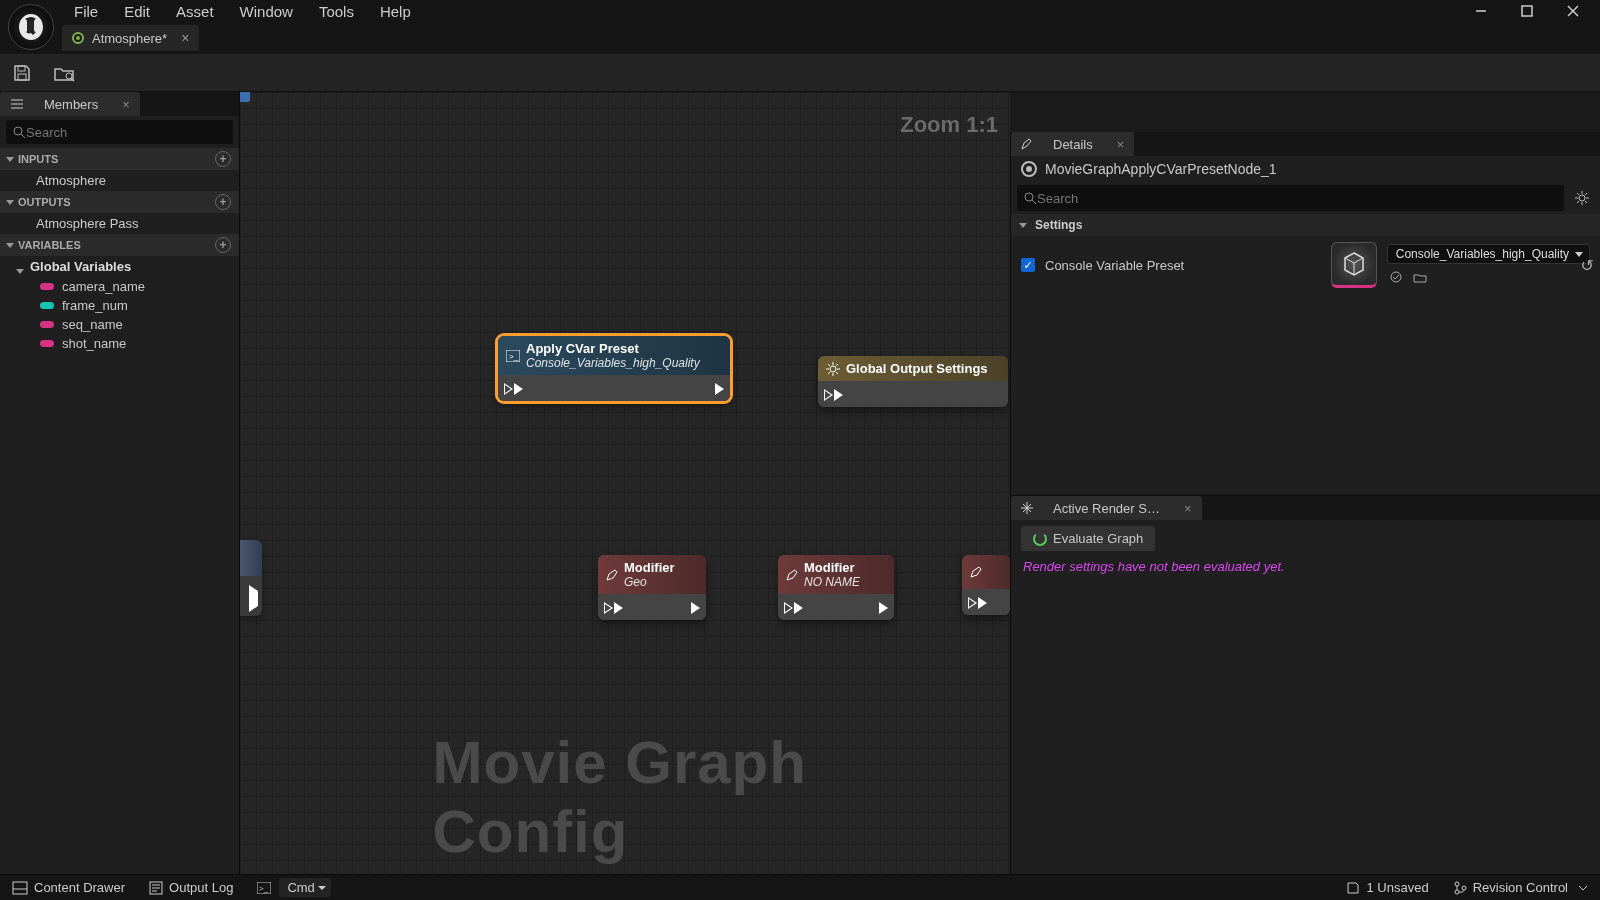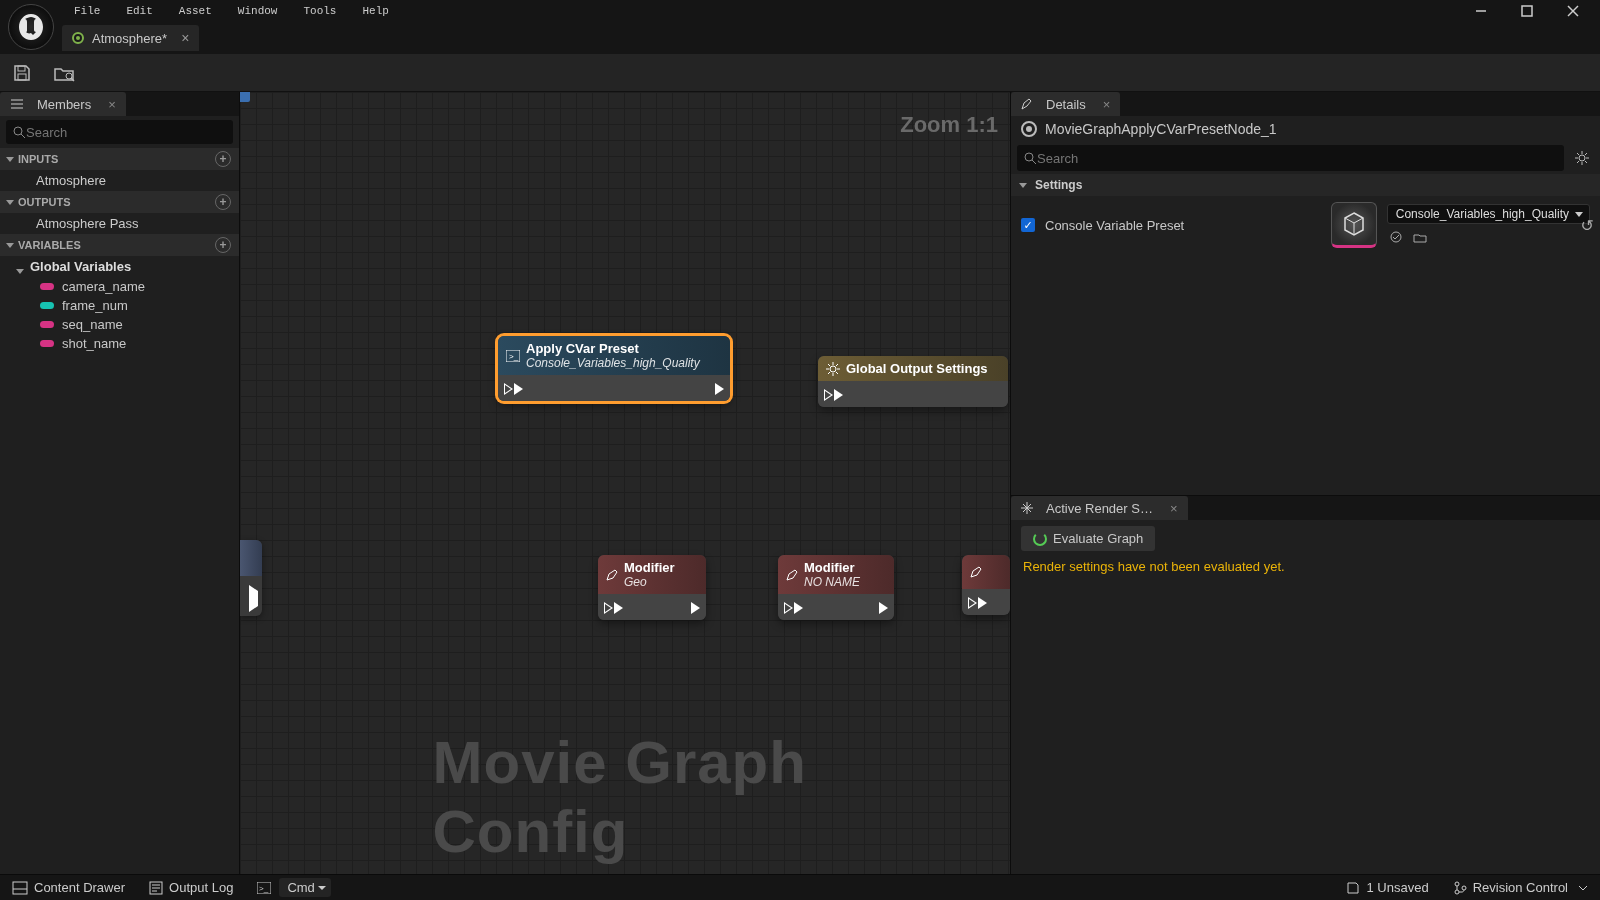--- a/index.html
+++ b/index.html
@@ -1,21 +1,21 @@
 <!DOCTYPE html>
 <html><head>
 <meta charset="utf-8">
 <style>
   * { box-sizing: border-box; margin: 0; padding: 0; font-family: "Segoe UI", Arial, sans-serif; }
   body { width:1600px; height:900px; background:#1a1a1a; color:#c8c8c8; overflow:hidden; font-size:13px; position:relative; }
   
   
   .titlebar { height:22px; display:flex; justify-content:space-between; align-items:center; background:#151515; }
   .menubar { display:flex; align-items:center; height:22px; gap:2px; padding-left:62px; }
-  .menubar span { padding:3px 12px; font-size:11px; color:#ccc; cursor:pointer;font-family:Liberation Mono, monospace; }
+  .menubar span { padding:3px 12px; font-size:15px; color:#ccc; cursor:pointer; }
   .winctrl { display:flex; gap:0; margin-right:4px; }
   .winbtn { width:46px; height:22px; display:flex; align-items:center; justify-content:center; color:#ccc; }
   
   .ue-logo { position:absolute; left:8px; top:4px; width:46px; height:46px; border-radius:50%; background:radial-gradient(circle,#2a2a2a 0,#0d0d0d 70%); border:1px solid #444; display:flex; align-items:center; justify-content:center; z-index:10; }
   .ue-logo svg { width:32px; height:32px; }
 
   
   .tabrow { height:32px; background:#151515; display:flex; align-items:center; padding-left:62px; }
   .assettab { display:flex; align-items:center; height:26px; background:#262626; padding:0 10px; gap:8px; border-radius:3px 3px 0 0; }
   .assettab .dot { width:12px; height:12px; border-radius:50%; background:#1a1a1a; border:2px solid #7fb24b; position:relative; }
@@ -25,21 +25,21 @@
   
   .toolbar { height:38px; background:#242424; border-bottom:1px solid #111; display:flex; align-items:center; padding-left:8px; gap:14px; }
   .tbtn { width:28px;height:28px; display:flex; align-items:center;justify-content:center; color:#bbb; }
   
   
   .main { position:absolute; top:92px; left:0; right:0; bottom:26px; display:flex; }
   
   
   .members { width:240px; background:#1f1f1f; display:flex; flex-direction:column; border-right:1px solid #0c0c0c; }
   .ptab { height:24px; display:flex; align-items:center; background:#151515; }
-  .ptab-inner { background:#2c2c2c; height:24px; padding:0 10px; display:flex; align-items:center; gap:13px; border-radius:3px 3px 0 0; }
+  .ptab-inner { background:#2c2c2c; height:24px; padding:0 10px; display:flex; align-items:center; gap:20px; border-radius:3px 3px 0 0; }
   .ptab-inner .x { color:#888; font-size:13px; margin-left:4px;}
   .search { display:flex; align-items:center; background:#0f0f0f; margin:4px 6px; border-radius:3px; padding:3px 6px; height:24px;}
   .search input { background:none; border:none; color:#ccc; flex:1; outline:none; font-size:13px;}
   .section-hdr { height:22px; background:#2b2b2b; display:flex; align-items:center; padding:0 6px; font-size:11px; font-weight:bold; color:#aaa; position:relative;}
   .section-hdr .plus { position:absolute; right:8px; width:16px;height:16px;border-radius:50%; border:1px solid #666; display:flex;align-items:center;justify-content:center; font-size:12px; color:#999;}
   .tri { display:inline-block; width:0;height:0; border-left:4px solid transparent; border-right:4px solid transparent; border-top:5px solid #999; margin-right:4px;}
   .item { padding:3px 6px 3px 36px; font-size:13px; color:#ccc;}
   .subhdr { padding:3px 6px 3px 16px; font-size:13px; font-weight:bold; color:#ddd; display:flex;align-items:flex-end;}
   .var { padding:2px 6px 2px 40px; display:flex; align-items:center; gap:8px; font-size:13px; }
   .pill { width:14px; height:7px; border-radius:4px; }
@@ -76,21 +76,21 @@
   .hdr-render { background:linear-gradient(90deg,#4a5670,#333d52); color:#fff;}
   .hdr-mod { background:linear-gradient(90deg,#6e3a3a,#4d2a2a); color:#fff;}
 
   .nodelet { position:absolute; width:22px; border-radius:6px; background:#3a3a3a; box-shadow:0 2px 6px rgba(0,0,0,.4);}
 
   
   .wire { stroke:#fff; stroke-width:2; fill:none;}
   svg.wires{ position:absolute; inset:0; pointer-events:none;}
 
   
-  .details { width:590px; background:#1f1f1f; border-left:1px solid #0c0c0c; display:flex; flex-direction:column;}
+  .details { width:590px; background:#1f1f1f; border-left:1px solid #0c0c0c; display:flex; flex-direction:column;margin-top:40px;}
   .det-title { padding:5px 10px; display:flex; align-items:center; gap:8px; font-size:14px;}
   .det-title .halo{ width:16px;height:16px;border:2px solid #bbb; border-radius:50%; position:relative;}
   .det-title .halo::after{content:"";width:6px;height:6px;background:#bbb;border-radius:50%;position:absolute;left:3px;top:3px;}
   .dsearch-row{ display:flex; align-items:center; gap:6px; padding:3px 6px;}
   .dsearch { flex:1; display:flex; align-items:center; background:#0f0f0f; border-radius:3px; padding:3px 6px; height:26px;}
   .dsearch input{ background:none;border:none;outline:none;color:#ccc;flex:1;font-size:13px;}
   .gearbtn{width:24px;height:24px;display:flex;align-items:center;justify-content:center;color:#bbb;}
   .det-sec { display:flex;align-items:center; gap:4px; padding:4px 8px; font-size:12px; font-weight:bold; color:#ccc; background:#262626;}
   .prop-row { display:flex; align-items:center; padding:6px 10px; gap:10px;}
   .prop-row .cb { width:14px;height:14px; background:#1266d4; border-radius:2px; display:flex;align-items:center;justify-content:center; color:#fff; font-size:11px;}
@@ -101,21 +101,21 @@
   .dd { background:#0f0f0f; border:1px solid #333; border-radius:3px; padding:2px 20px 2px 8px; font-size:12px; color:#ddd; position:relative; min-width:170px;}
   .dd::after{ content:""; position:absolute; right:6px; top:7px; width:0;height:0;border-left:4px solid transparent;border-right:4px solid transparent;border-top:5px solid #ccc;}
   .mini-row{display:flex;gap:6px;}
   .minibtn{width:18px;height:18px;display:flex;align-items:center;justify-content:center;color:#aaa;}
   .reset{position:absolute;right:6px;color:#aaa;font-size:16px;}
 
   
   .render-panel { border-top:1px solid #0c0c0c; background:#1f1f1f; }
   .eval-btn { display:inline-flex; align-items:center; gap:6px; background:#333; padding:5px 12px; border-radius:3px; margin:6px 10px; font-size:13px;}
   .eval-btn .spin{ width:14px;height:14px; border:2px solid #5c5; border-top-color:transparent; border-radius:50%;}
-  .render-msg{ padding:2px 12px 10px; color:#eab308; font-size:13px;}
+  .render-msg{ padding:2px 12px 10px; font-style:italic; color:#d946ef; font-size:13px;}
 
   
   .status { position:absolute; bottom:0; left:0; right:0; height:26px; background:#151515; display:flex; align-items:center; font-size:13px; color:#ccc; border-top:1px solid #0a0a0a;}
   .sbtn { display:flex; align-items:center; gap:6px; padding:0 12px; height:100%; }
   .cmd-dd{ background:#242424; border-radius:3px; padding:2px 16px 2px 8px; position:relative; margin-right:6px;}
   .cmd-dd::after{content:"";position:absolute;right:5px;top:8px;border-left:4px solid transparent;border-right:4px solid transparent;border-top:4px solid #ccc;}
   .cmd-input{ background:#0f0f0f; border:1px solid #333; border-radius:3px; padding:3px 8px; width:290px; color:#888; font-family:monospace; font-size:12px;}
   .status-right{ margin-left:auto; display:flex; align-items:center; }
 </style>
 </head>

